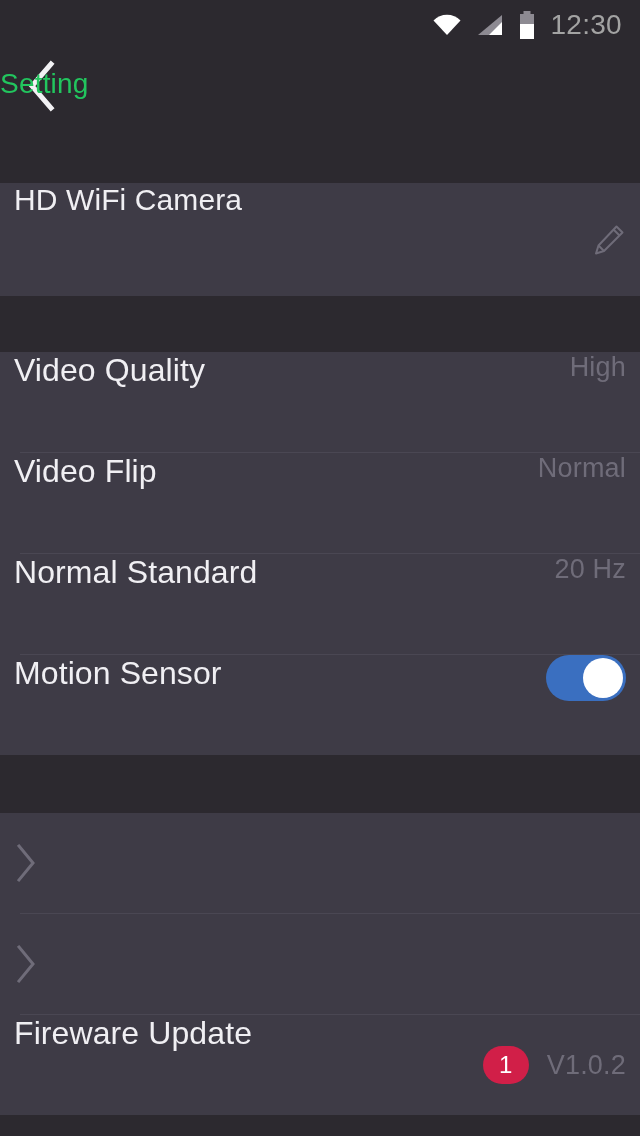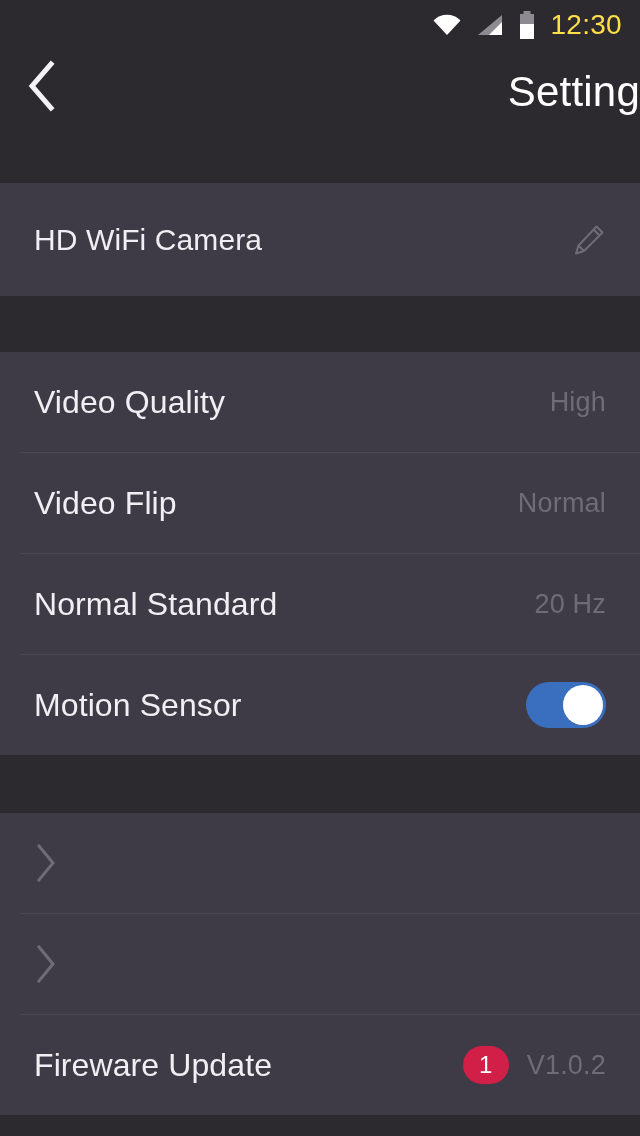--- a/index.html
+++ b/index.html
@@ -11,44 +11,44 @@
     overflow:hidden;
   }
   .screen { position:relative; width:640px; height:1136px; background:#2c292f; }
 
   
   .statusbar {
     height:50px; display:flex; align-items:center; justify-content:flex-end;
     padding-right:18px; gap:14px; background:#2c292f;
   }
   .statusbar .icon { display:flex; align-items:center; }
-  .clock { color:#fde047; font-size:28px; letter-spacing:0.3px; }
+  .clock { color:#a3a3a3; font-size:28px; letter-spacing:0.3px; }
 
   
   .navbar {
     height:133px; position:relative; background:#2c292f;
     display:flex; align-items:flex-start;
   }
   .back-btn {
     position:absolute; left:14px; top:10px;
     width:56px; height:56px; display:flex; align-items:center; justify-content:center;
     cursor:pointer;
   }
   .nav-title {
-    position:absolute; top:18px; left:0; right:0; text-align:right;
-    color:#ffffff; font-size:42px; font-weight:400; letter-spacing:0.2px;
+    position:absolute; top:18px; left:0; right:0; text-align:left;
+    color:#22c55e; font-size:28px; font-weight:400; letter-spacing:0.2px;
   }
 
   
   .card { background:#3e3b46; }
   .gap { background:#2c292f; }
 
   .row {
-    position:relative; display:flex; align-items:center;
-    padding:0 34px; height:100px;
+    position:relative; display:flex; 
+    padding:0 14px; height:100px;
   }
   .row .label {
     color:#f0eff3; font-size:32px; font-weight:400; letter-spacing:0.1px; flex:1;
   }
   .row .value {
     color:#6f6c79; font-size:27px; font-weight:400; letter-spacing:0.2px;
   }
   .divider {
     height:1px; background:#4a4753; margin-left:20px; margin-right:0;
   }

